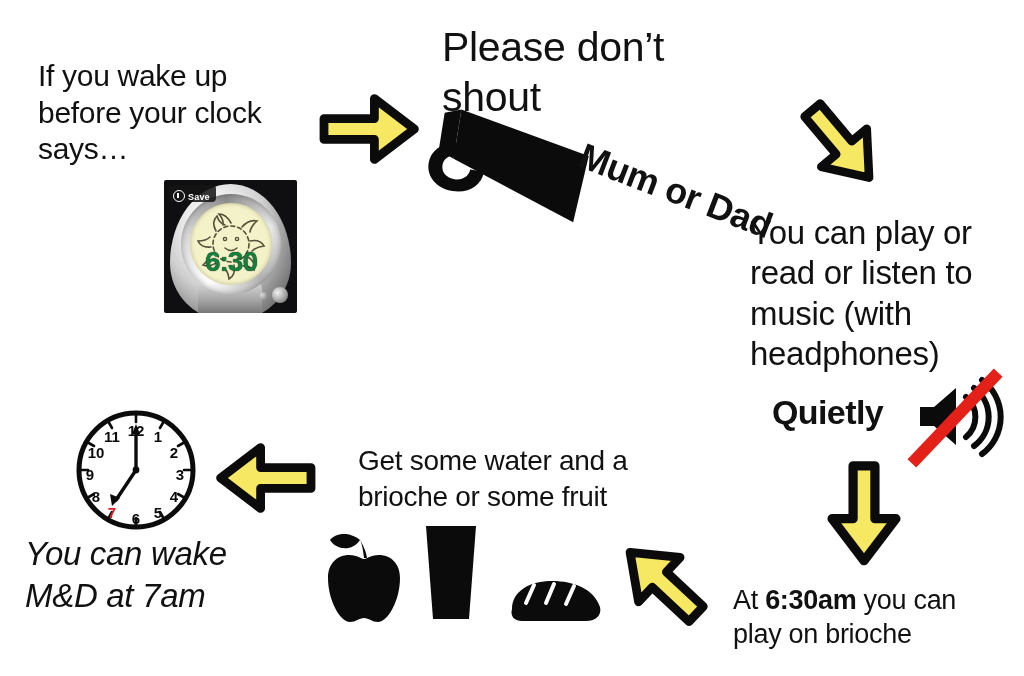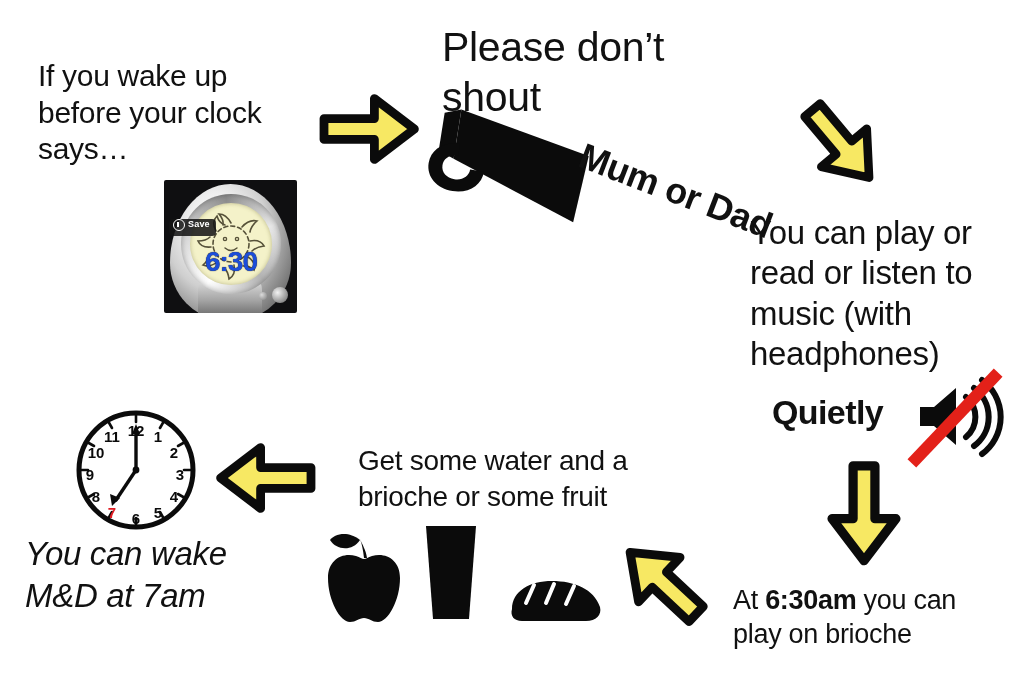--- a/index.html
+++ b/index.html
@@ -58,36 +58,36 @@
     box-shadow:inset 0 0 6px rgba(0,0,0,.35);
   }
   #clock-photo .face{
     position:absolute;left:26px;top:23px;width:82px;height:82px;border-radius:50%;
     background:#f4f2c9;box-shadow:inset 0 0 4px rgba(120,115,60,.45);
     overflow:hidden;
   }
   #clock-photo .doodle{position:absolute;inset:0;opacity:.85;}
   #clock-photo .time{
     position:absolute;left:0;right:0;top:43px;text-align:center;
-    font-size:28px;font-weight:bold;color:#1d4ed8;letter-spacing:-1px;
+    font-size:28px;font-weight:bold;color:#15803d;letter-spacing:-1px;
     font-family:"Liberation Sans","DejaVu Sans",sans-serif;
     text-shadow:0 0 1px #000;
   }
   #clock-photo .knob{
     position:absolute;right:9px;bottom:10px;width:16px;height:16px;border-radius:50%;
     background:radial-gradient(circle at 35% 35%,#f2f2f2,#8e8e8e 70%,#5c5c5c);
   }
   #clock-photo .knob2{
     position:absolute;right:30px;bottom:13px;width:8px;height:8px;border-radius:50%;
     background:radial-gradient(circle at 35% 35%,#dcdcdc,#7d7d7d);
   }
   #save-badge{
     position:absolute;left:5px;top:5px;height:17px;
     background:rgba(20,20,20,.86);border-radius:4px;
-    display:flex;align-items:flex-start;gap:3px;padding:0 6px 0 4px;margin-top:34px;
+    display:flex;align-items:flex-end;gap:3px;padding:0 6px 0 4px;
   }
   #save-badge .sv-ic{
     width:10px;height:10px;border-radius:50%;border:1.3px solid #fff;
     display:inline-block;position:relative;
   }
   #save-badge .sv-ic:after{
     content:"";position:absolute;left:3px;top:1.5px;width:2px;height:5px;background:#fff;
   }
   #save-badge .sv-tx{color:#fff;font-size:9px;font-weight:bold;letter-spacing:.2px;}
 

